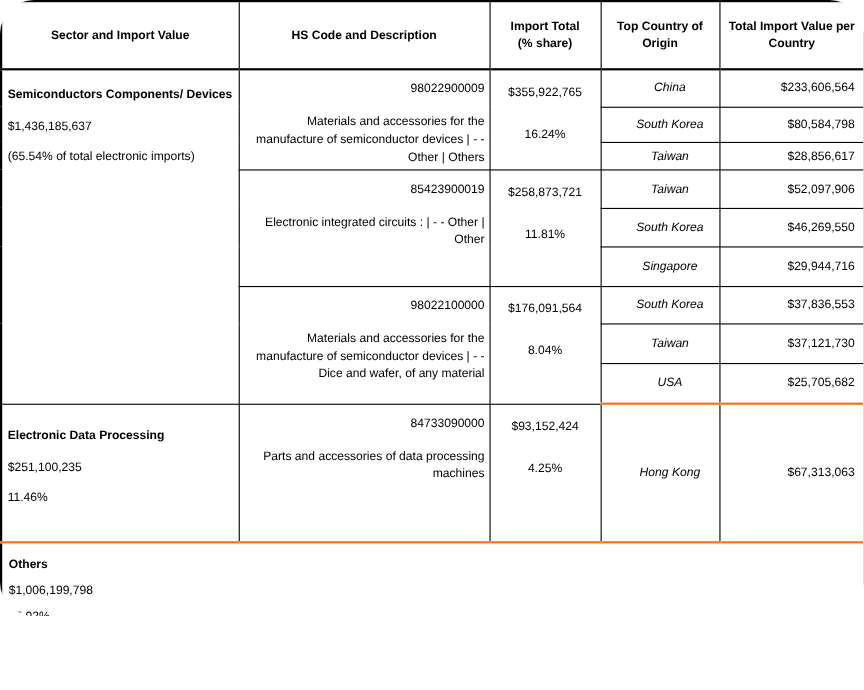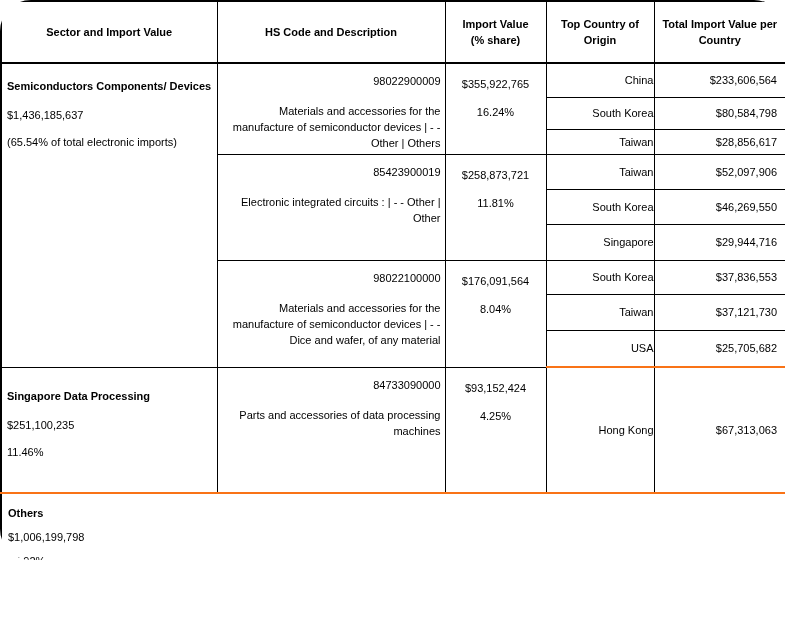--- a/index.html
+++ b/index.html
@@ -61,27 +61,28 @@
   }
   .hs-desc { margin-top: 14px; }
 
   
   td.import-cell {
     vertical-align: top;
     text-align: center;
     padding-top: 13px;
     line-height: 14px;
   }
-  .imp-share { margin-top: 14px; }
+  .imp-share { margin-top: 24px; }
 
   
   td.country-cell {
     vertical-align: middle;
-    text-align: right;
+    text-align: center;
     padding-left: 18px;
+    font-style: italic;
   }
   td.total-cell {
     vertical-align: middle;
     text-align: right;
     padding-right: 8px;
   }
 
   
   tr.section-end td { border-bottom: 2px solid #f97316; }
 
@@ -120,21 +121,21 @@
       <col style="width:228px">
       <col style="width:101px">
       <col style="width:108px">
       <col style="width:132px">
     </colgroup>
 
     <tbody>
         <tr class="header-row" style="height:62px">
       <th>Sector and Import Value</th>
       <th>HS Code and Description</th>
-      <th>Import Value
+      <th>Import Total
 (% share)</th>
       <th>Top Country of
 Origin</th>
       <th>Total Import Value per
 Country</th>
     </tr>
 
     <tr style="height:34px">
       <td class="sector-cell" rowspan="9">
         <div class="sec-name">Semiconductors Components/ Devices</div>
@@ -198,21 +199,21 @@
       <td class="country-cell">Taiwan</td>
       <td class="total-cell">$37,121,730</td>
     </tr>
     <tr style="height:37px" class="section-end">
       <td class="country-cell">USA</td>
       <td class="total-cell">$25,705,682</td>
     </tr>
 
     <tr style="height:126px" class="section-end">
       <td class="sector-cell" style="padding-top:20px">
-        <div class="sec-name">Singapore Data Processing</div>
+        <div class="sec-name">Electronic Data Processing</div>
         <div class="sec-value">$251,100,235</div>
         <div class="sec-share">11.46%</div>
       </td>
       <td class="hs-cell">
         <div class="hs-code">84733090000</div>
         <div class="hs-desc">Parts and accessories of data processing machines</div>
       </td>
       <td class="import-cell">
         <div class="imp-value">$93,152,424</div>
         <div class="imp-share">4.25%</div>

